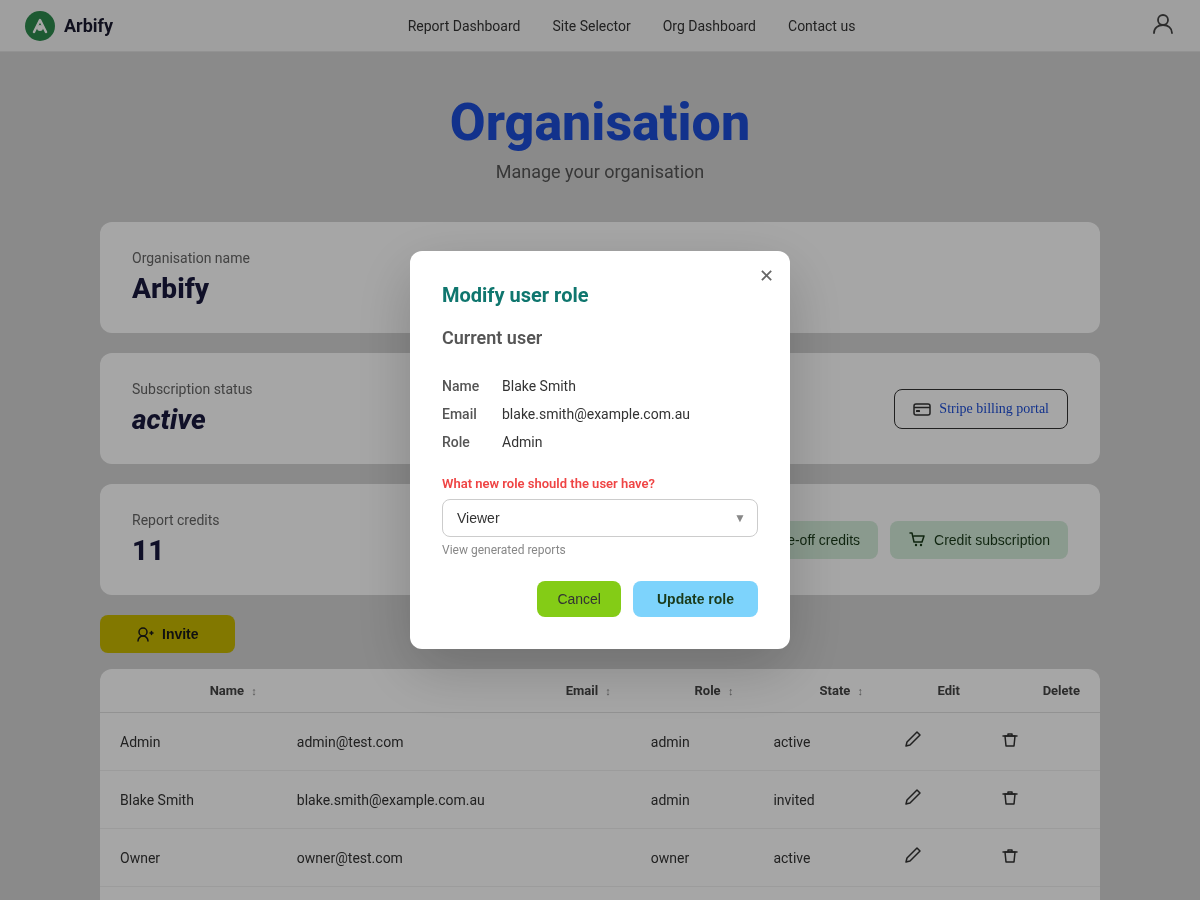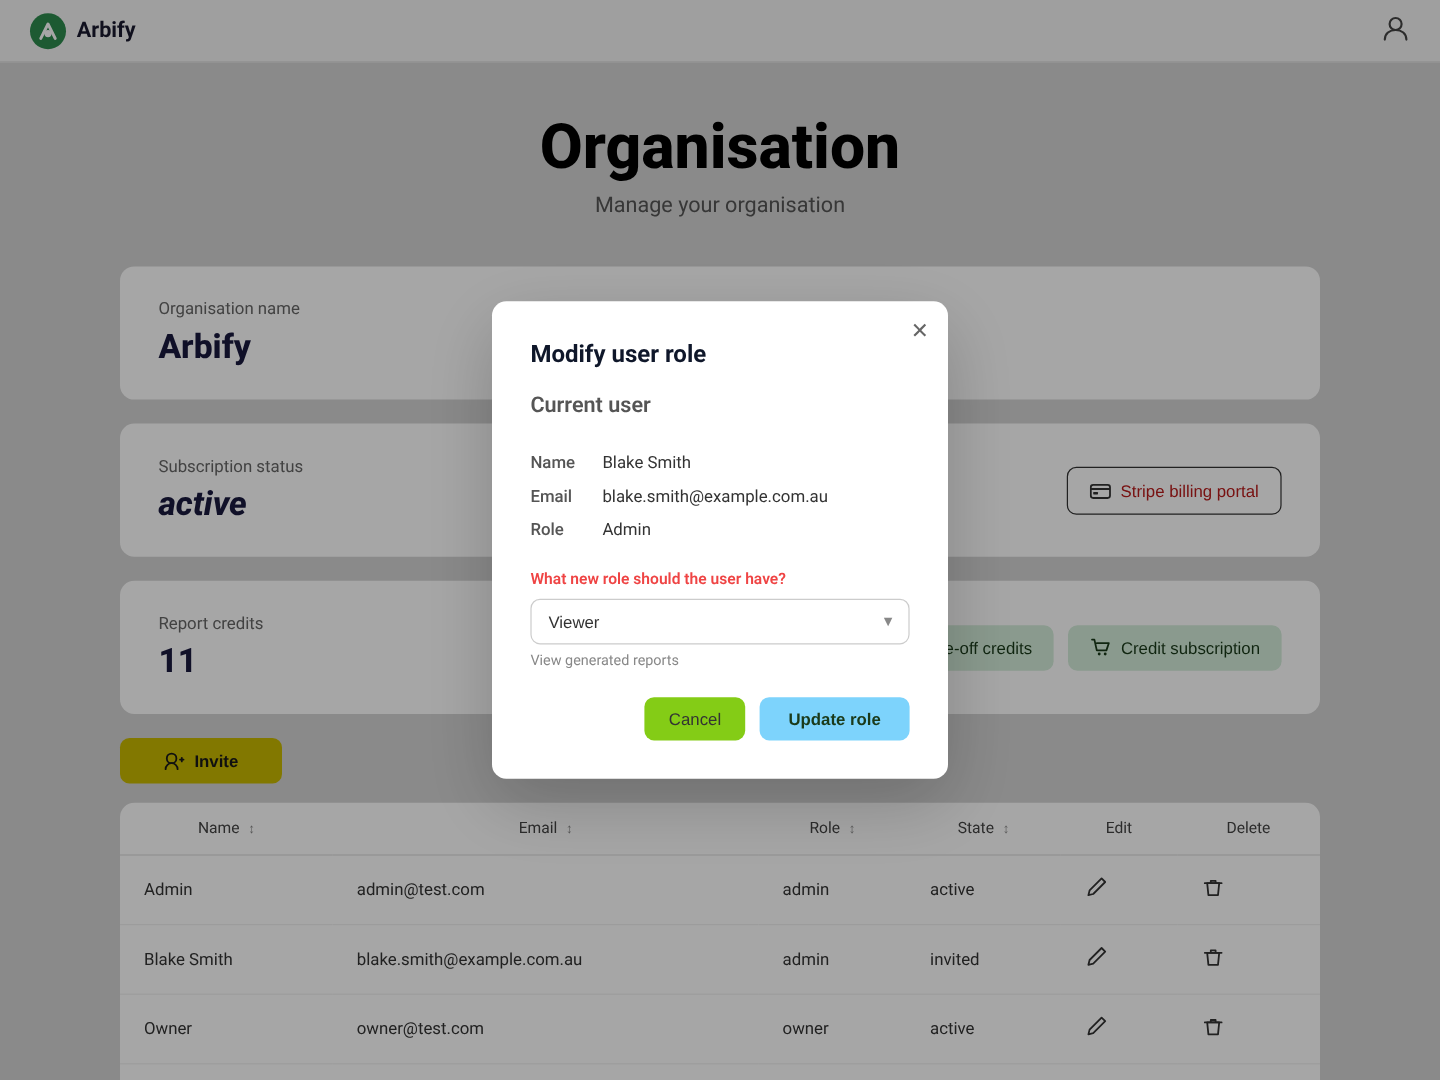--- a/index.html
+++ b/index.html
@@ -54,21 +54,21 @@
     .main {
       padding: 40px 100px;
     }
     .page-header {
       text-align: center;
       margin-bottom: 40px;
     }
     .page-title {
       font-size: 52px;
       font-weight: 800;
-      color: #000000;
+      color: #1d4ed8;
       margin-bottom: 8px;
     }
     .page-subtitle {
       font-size: 18px;
       color: #555;
     }
 
     
     .card {
       background: white;
@@ -100,21 +100,22 @@
       display: flex;
       align-items: center;
       gap: 8px;
       padding: 10px 18px;
       border: 1.5px solid #333;
       border-radius: 8px;
       background: white;
       font-size: 14px;
       font-weight: 500;
       cursor: pointer;
-      color: #b91c1c;
+      color: #1d4ed8;
+      font-family: Liberation Serif, serif;
     }
     .credits-btn {
       display: flex;
       align-items: center;
       gap: 8px;
       padding: 10px 18px;
       border-radius: 8px;
       background: #d4edda;
       border: none;
       font-size: 14px;
@@ -150,23 +151,23 @@
     }
     table {
       width: 100%;
       border-collapse: collapse;
     }
     thead tr {
       border-bottom: 1px solid #e0e0e0;
     }
     th {
       padding: 14px 20px;
-      text-align: center;
+      text-align: right;
       font-size: 13px;
-      font-weight: 400;
+      font-weight: 700;
       color: #444;
       margin-top: 43px;
     }
     td {
       padding: 16px 20px;
       font-size: 14px;
       color: #333;
       border-bottom: 1px solid #f0f0f0;
     }
     .sort-icon {
@@ -199,21 +200,21 @@
       background: white;
       border-radius: 12px;
       padding: 32px;
       width: 380px;
       position: relative;
       box-shadow: 0 20px 60px rgba(0,0,0,0.2);
     }
     .modal-title {
       font-size: 20px;
       font-weight: 700;
-      color: #0f172a;
+      color: #0f766e;
       margin-bottom: 20px;
     }
     .modal-section-label {
       font-size: 18px;
       font-weight: 600;
       color: #555;
       margin-bottom: 24px;
     }
     .modal-table {
       width: 100%;
@@ -306,20 +307,26 @@
 <body>
 
 <nav class="navbar">
   <div class="navbar-logo">
     <svg class="logo-icon" viewBox="0 0 32 32" fill="none" xmlns="http://www.w3.org/2000/svg">
       <circle cx="16" cy="16" r="15" fill="#2d8a4e"></circle>
       <path d="M10 22 L16 10 L22 22" stroke="white" stroke-width="2.5" fill="none" stroke-linecap="round" stroke-linejoin="round"></path>
       <circle cx="16" cy="18" r="3" fill="white"></circle>
     </svg>
     <span class="logo-text">Arbify</span>
+  </div>
+  <div class="navbar-links">
+    <a class="navbar-link">Report Dashboard</a>
+    <a class="navbar-link">Site Selector</a>
+    <a class="navbar-link">Org Dashboard</a>
+    <a class="navbar-link">Contact us</a>
   </div>
   <div class="navbar-user">
     <svg width="26" height="26" viewBox="0 0 26 26" fill="none" xmlns="http://www.w3.org/2000/svg">
       <circle cx="13" cy="9" r="5" stroke="#444" stroke-width="1.8" fill="none"></circle>
       <path d="M4 22c0-5 4-8 9-8s9 3 9 8" stroke="#444" stroke-width="1.8" fill="none" stroke-linecap="round"></path>
     </svg>
   </div>
 </nav>
 
 <div class="main">

